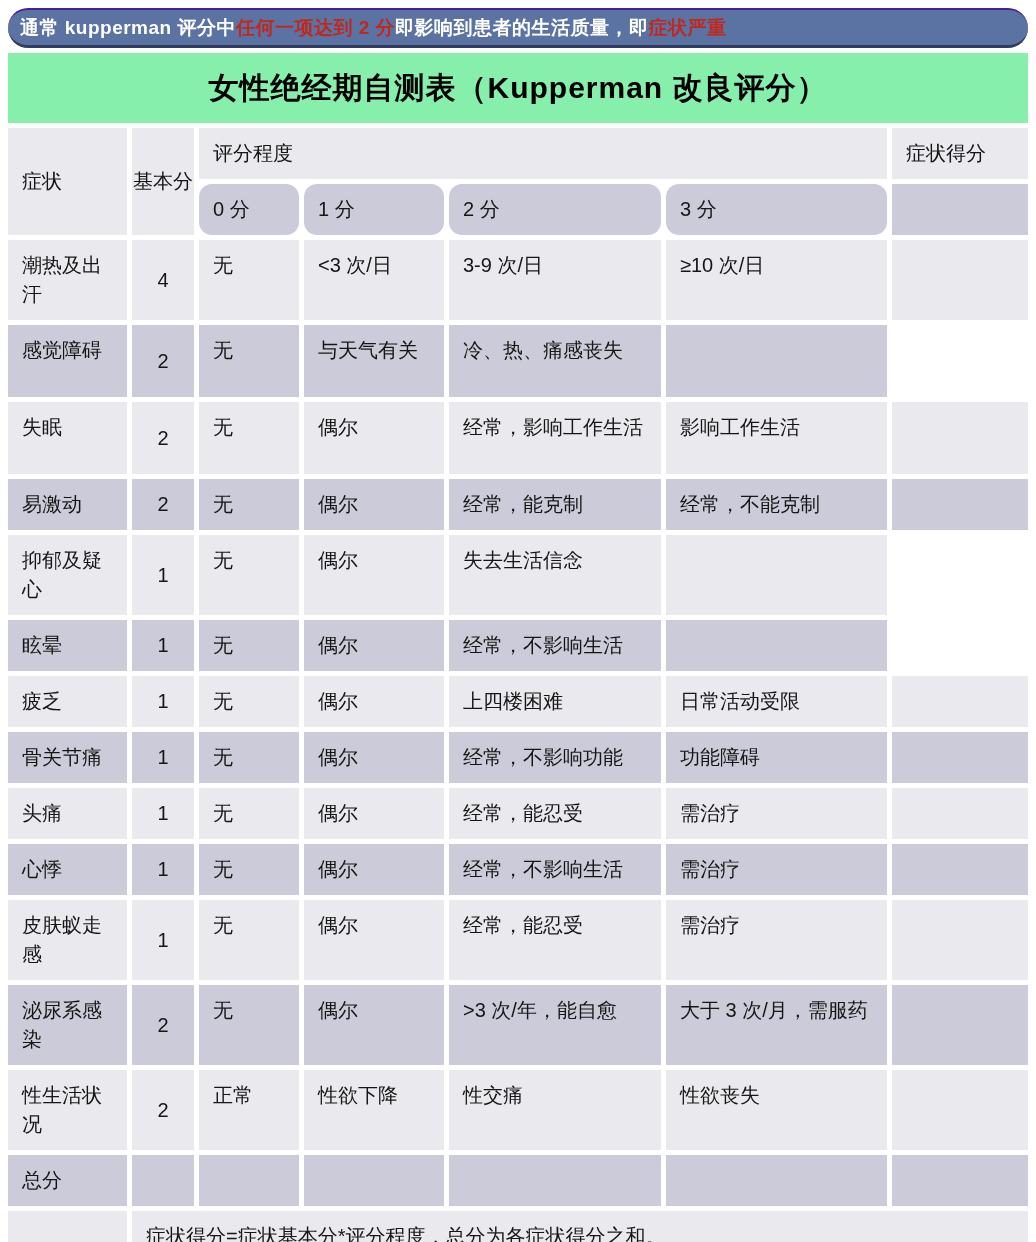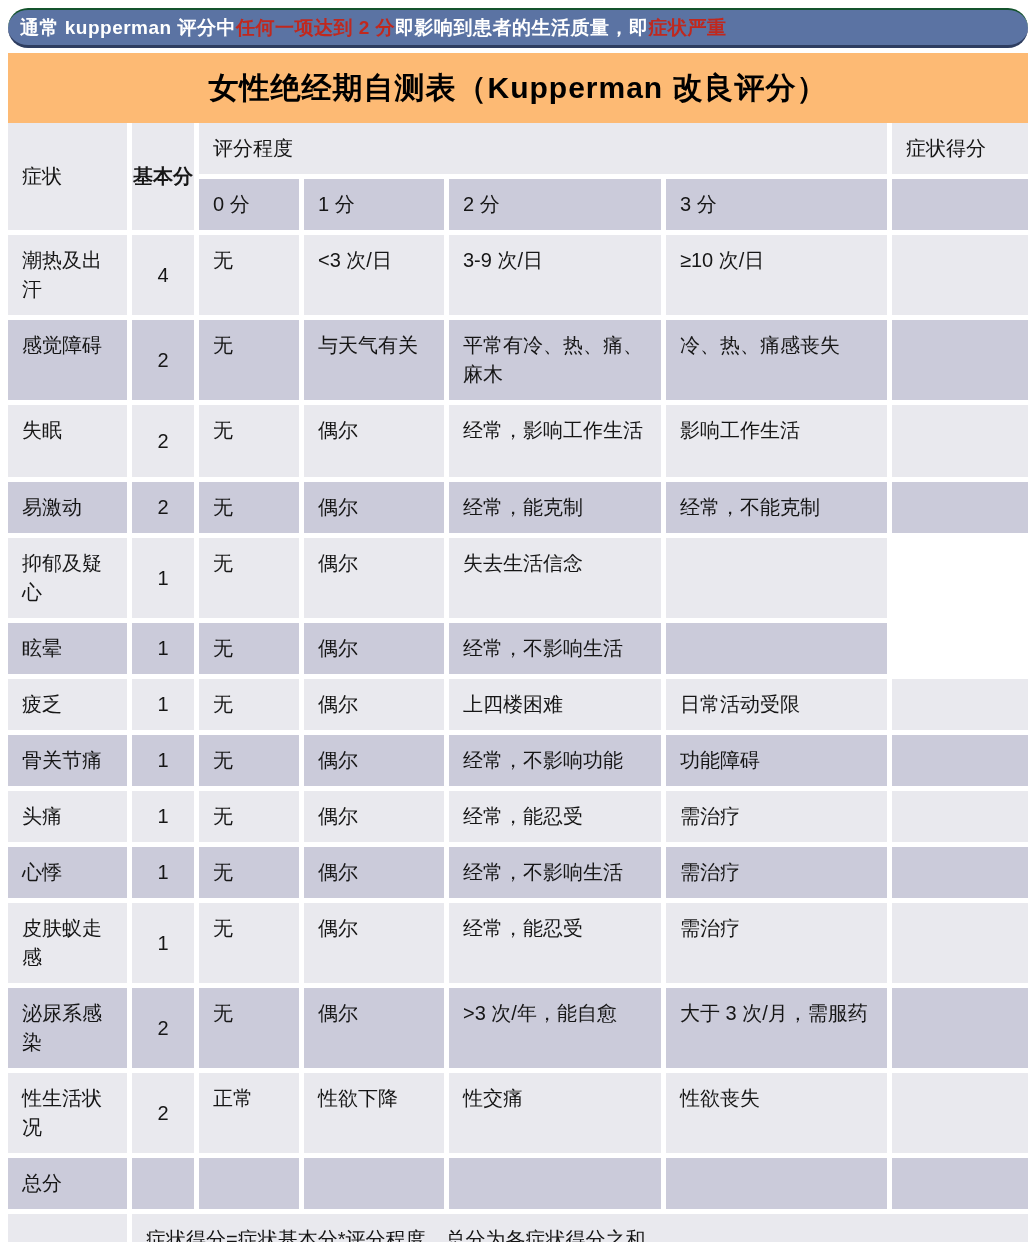--- a/index.html
+++ b/index.html
@@ -8,38 +8,39 @@
     font-family:"Liberation Sans","DejaVu Sans",sans-serif;
     color:#161616;
     -webkit-font-smoothing:antialiased;
     box-sizing:border-box;
   }
   .page{width:1036px;padding:8px;box-sizing:border-box;}
 
   
   .banner{
     background:#5b73a3;
-    border-top:2px solid #14532d;
+    border-top:2px solid #4c1d95;
     border-bottom:3px solid #2e3d60;
     min-height:40px;
     display:flex;align-items:center;
     padding:2px 12px;
     box-sizing:border-box;
     margin-bottom:5px;
     font-size:19px;font-weight:bold;letter-spacing:0.5px;border-radius:20px;
   }
   .banner .seg-white{color:#ffffff;}
   .banner .seg-red{color:#c0281e;}
 
   
   .title-bar{
-    background:#fdba74;
+    background:#86efac;
     min-height:70px;
     display:flex;align-items:center;justify-content:center;
     font-size:30px;font-weight:bold;color:#000;
+    margin-bottom:5px;
     letter-spacing:1px;
   }
 
   
   .grid-row{
     display:grid;
     grid-template-columns:119px 62px 100px 140px 212px 221px 136px;
     column-gap:5px;
     margin-bottom:5px;
   }
@@ -55,23 +56,23 @@
 
   
   .header-grid{
     display:grid;
     grid-template-columns:119px 62px 100px 140px 212px 221px 136px;
     grid-template-rows:minmax(48px,auto) minmax(48px,auto);
     gap:5px;
     margin-bottom:5px;
   }
   .hdr-symptom{grid-row:1/3;display:flex;align-items:center;}
-  .hdr-base{grid-row:1/3;display:flex;align-items:center;justify-content:center;text-align:center;padding:6px 0;font-weight:bold;}
+  .hdr-base{grid-row:1/3;display:flex;align-items:center;justify-content:center;text-align:center;padding:6px 0;}
   .hdr-rating{grid-column:3/7;}
-  .hdr-level{display:flex;align-items:center;}
+  .hdr-level{display:flex;align-items:center;border-radius:13px;}
   .cell-center{display:flex;align-items:center;justify-content:center;padding:4px;}
   .row-min1{min-height:46px;}
   .row-min2{min-height:72px;}
   .row-min2a{min-height:74px;}
 
   
   .eval-left{display:flex;align-items:center;min-height:104px;}
   .eval-right{grid-column:2/8;min-height:104px;}
   .eval-right p{margin:0;}
   .total-label{display:flex;align-items:center;}
@@ -107,21 +108,20 @@
     <div class="cell light">3-9 次/日</div>
     <div class="cell light">≥10 次/日</div>
     <div class="cell light"></div>
   </div>
 
   <div class="grid-row row-min2">
     <div class="cell dark">感觉障碍</div>
     <div class="cell dark cell-center">2</div>
     <div class="cell dark">无</div>
     <div class="cell dark">与天气有关</div>
-    <div class="cell dark">平常有冷、热、痛、麻木</div>
     <div class="cell dark">冷、热、痛感丧失</div>
     <div class="cell dark"></div>
   </div>
 
   <div class="grid-row row-min2">
     <div class="cell light">失眠</div>
     <div class="cell light cell-center">2</div>
     <div class="cell light">无</div>
     <div class="cell light">偶尔</div>
     <div class="cell light">经常，影响工作生活</div>

